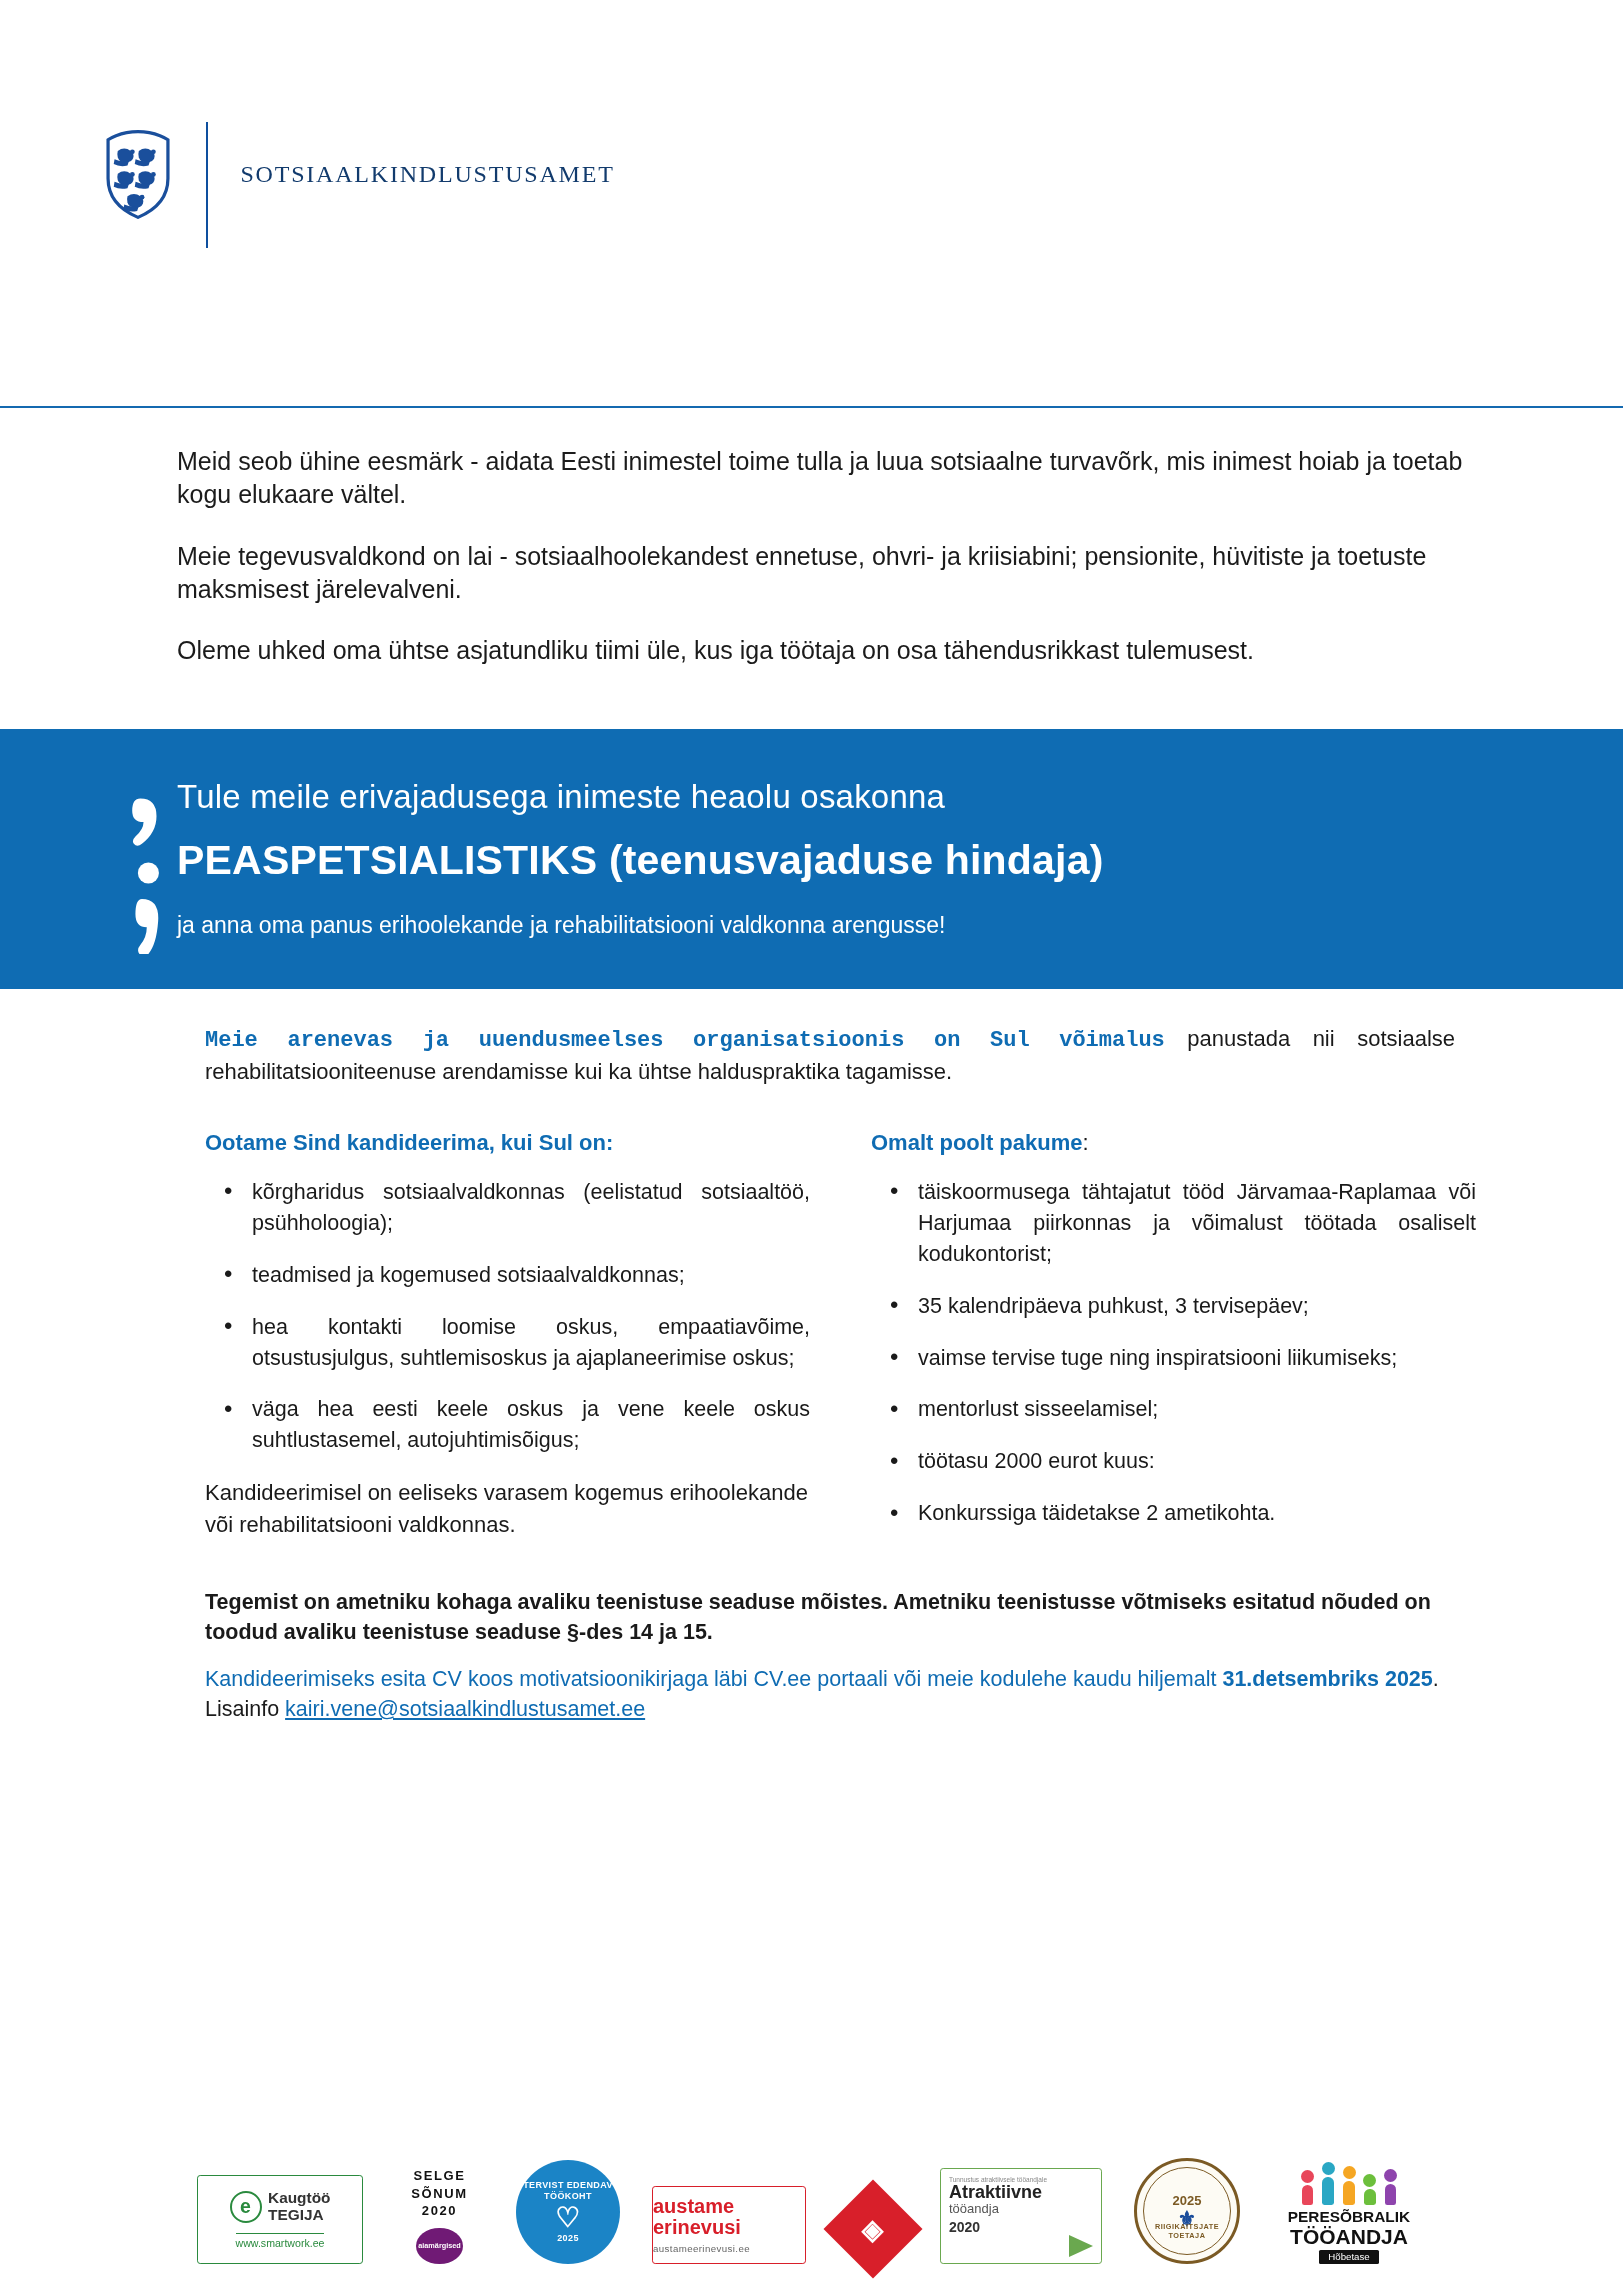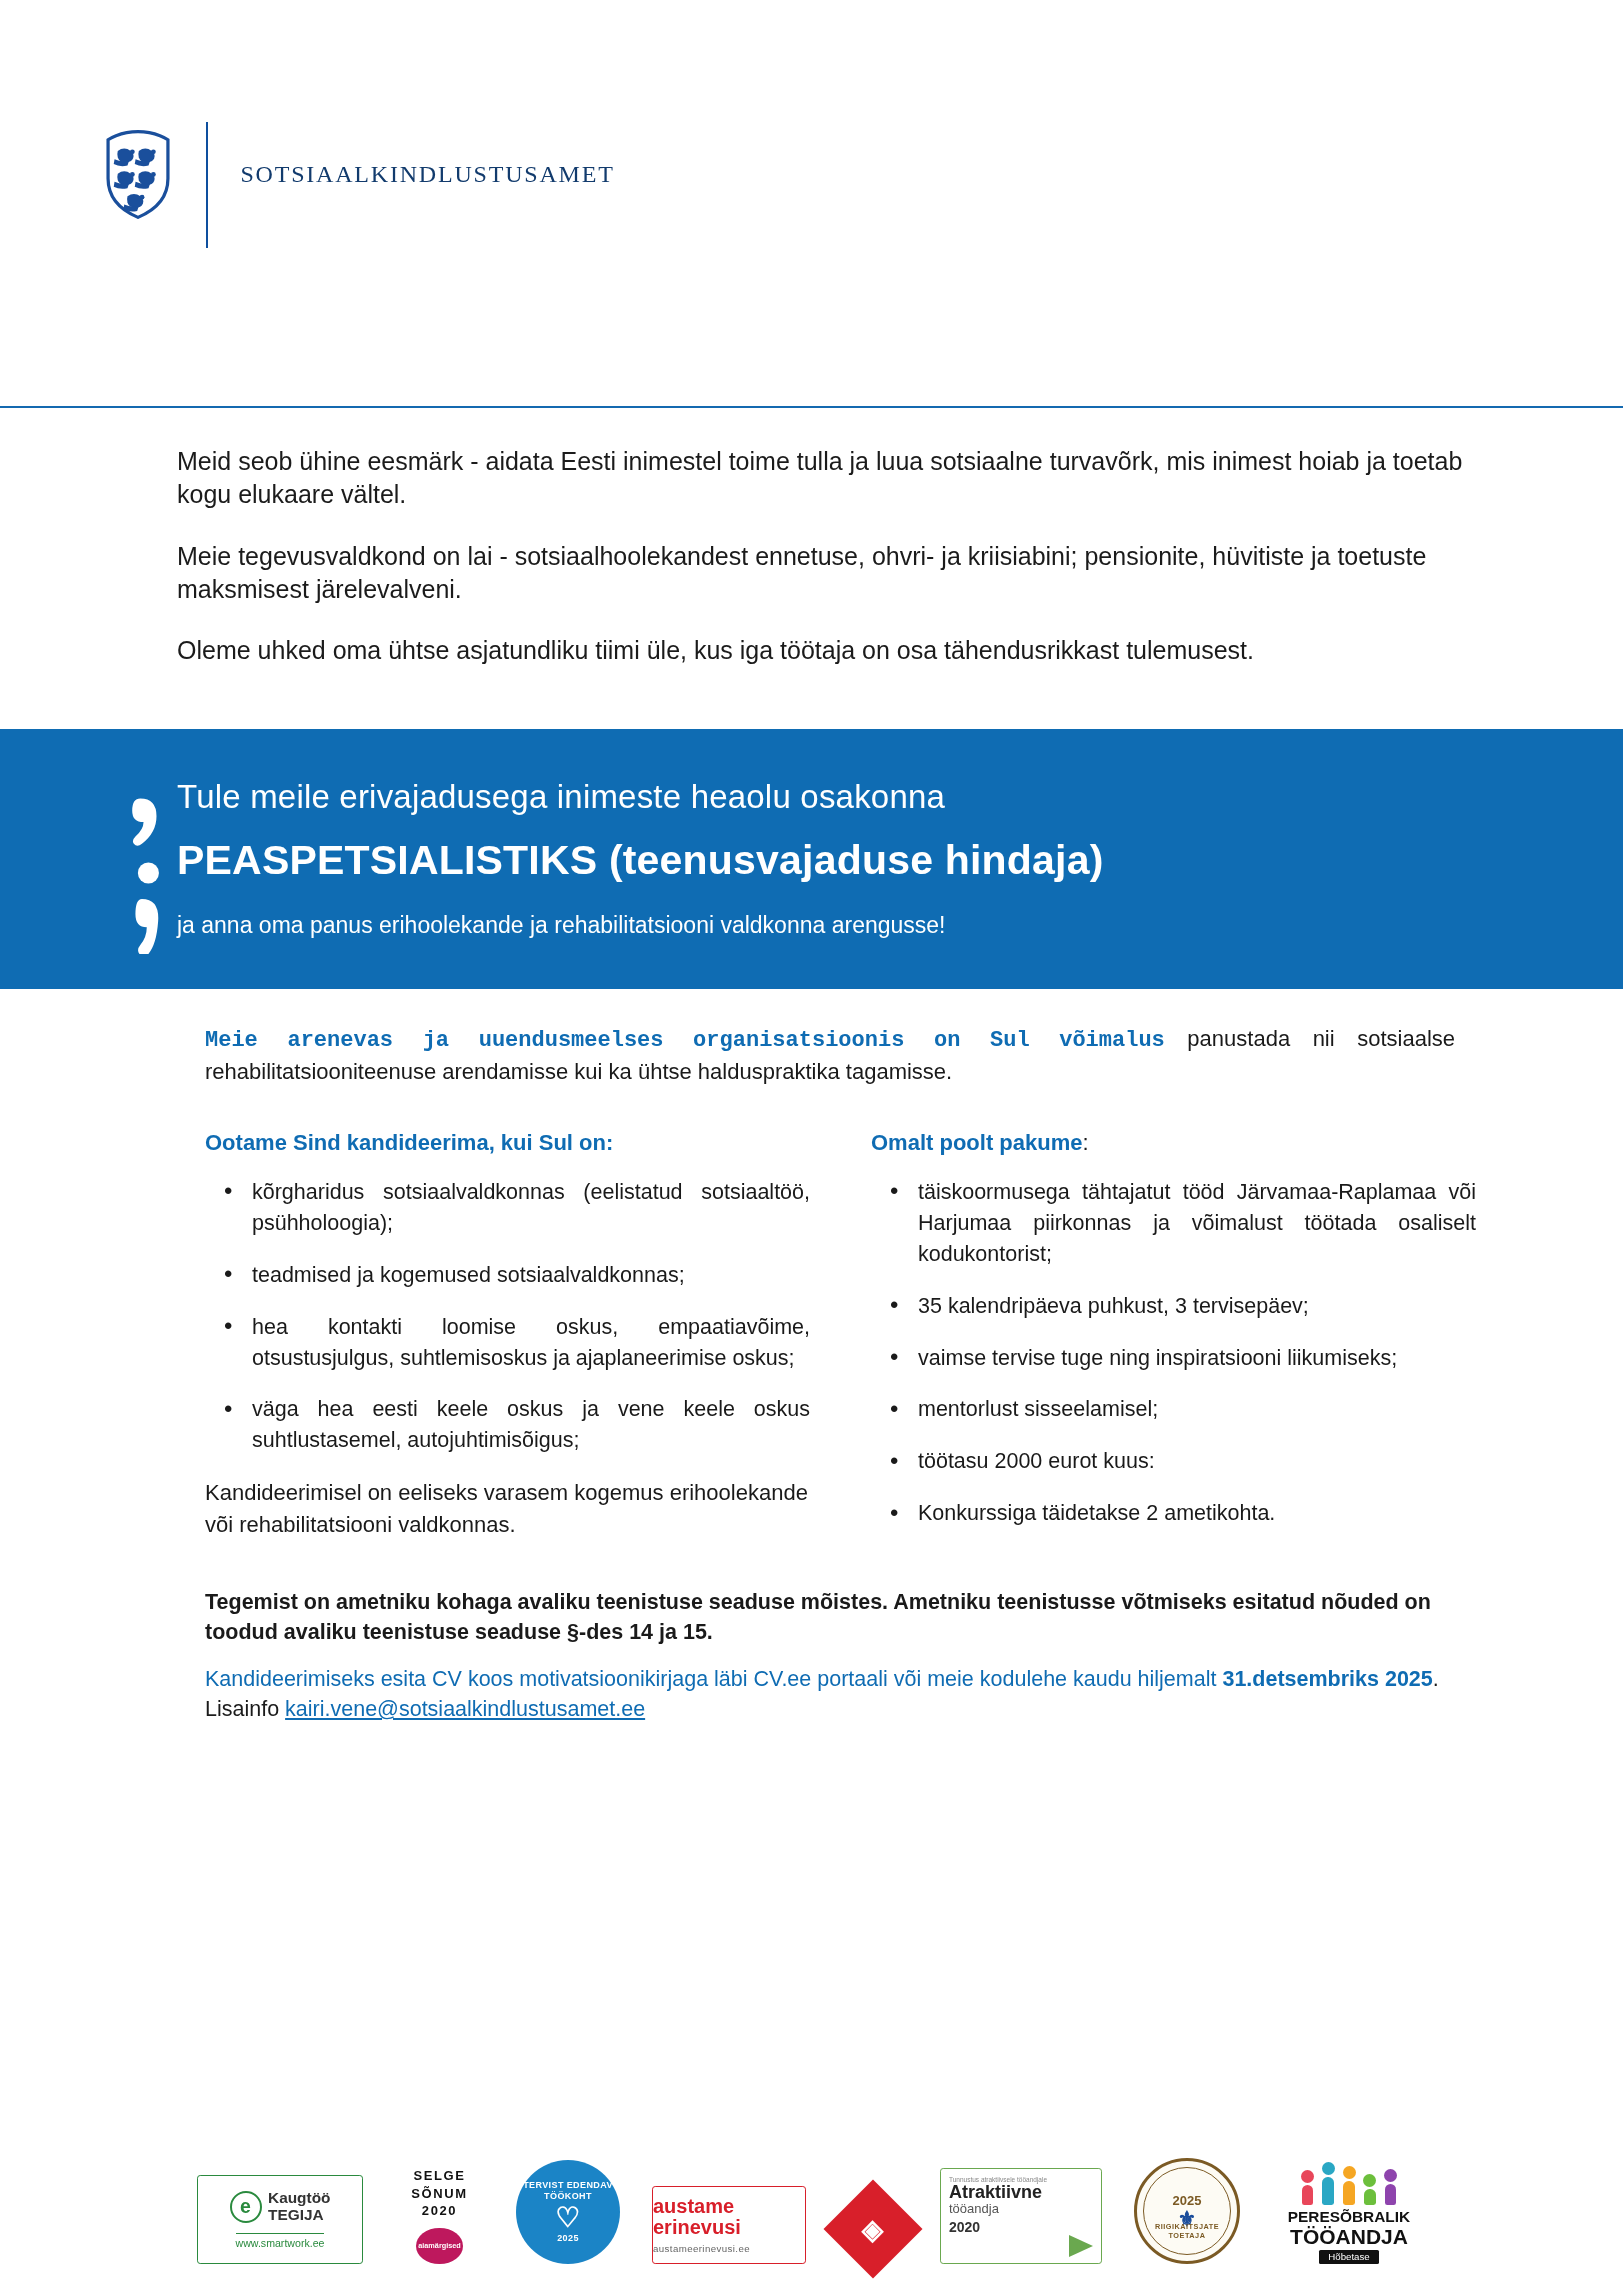--- a/index.html
+++ b/index.html
@@ -201,21 +201,21 @@
   .lg-kaugtoo .nm { font-size: 15.4px; font-weight: 700; color:#333; line-height:1.1; text-align:left;}
   .lg-kaugtoo .url { font-size: 10.6px; color:#2a8a3e; margin-top: 9.7px; border-top:0.8px solid #2a8a3e; padding-top:3.2px;}
 
   .lg-selge {
     width: 89px; height: 97px;
     display:flex;flex-direction:column;align-items:center;justify-content:flex-start;
     font-size: 13px; letter-spacing: 1.6px; font-weight: 700; color:#111; text-align:center;
     line-height: 1.35;
   }
   .lg-selge .dot {
-    width: 47px;height:47px;border-radius:50%;background:#be185d;color:#fff;
+    width: 47px;height:47px;border-radius:50%;background:#701a75;color:#fff;
     font-size:7.3px;letter-spacing:0;display:flex;align-items:center;justify-content:center;
     margin-top:8px;text-align:center;
   }
 
   .lg-round {
     width: 104px;height:104px;border-radius:50%;
     background:#1b84c6;color:#fff;
     display:flex;flex-direction:column;align-items:center;justify-content:center;
     text-align:center;font-size:9px;font-weight:700;letter-spacing:0.4px;
     line-height:1.25;padding:4.9px;

